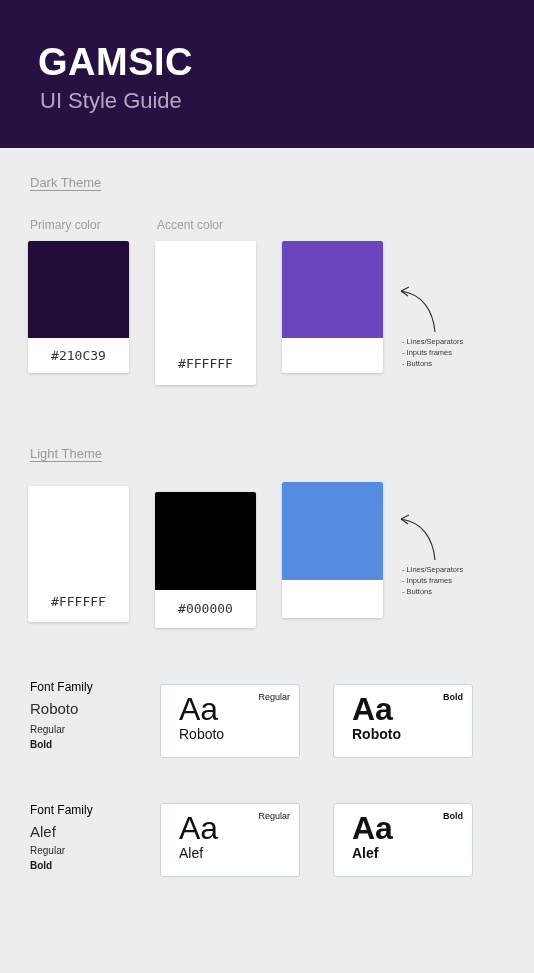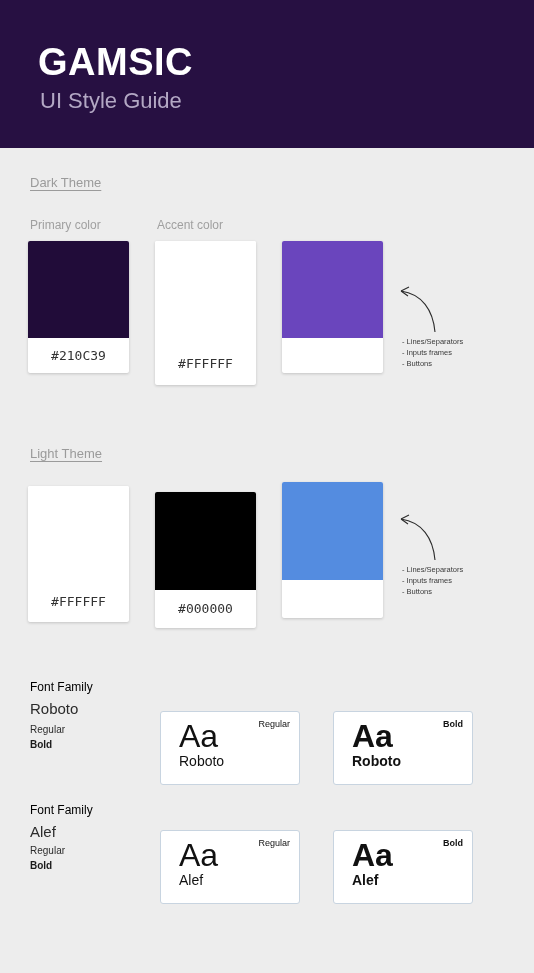--- a/index.html
+++ b/index.html
@@ -157,21 +157,20 @@
   #alef-bold   { left: 30px; top: 860px; }
 
   
   .specimen {
     position: absolute;
     width: 138px;
     height: 72px;
     background: #ffffff;
     border: 1px solid #c8d4e0;
     border-radius: 3px;
-    margin-top: 27px;
   }
   .specimen .aa {
     position: absolute;
     left: 18px;
     top: 6px;
     font-size: 32px;
     color: #111111;
     line-height: 36px;
   }
   .specimen .fname {

